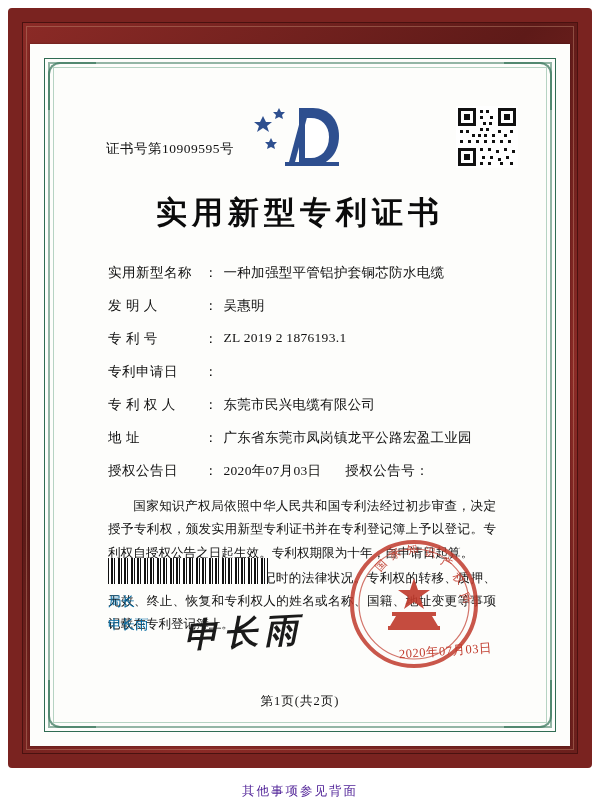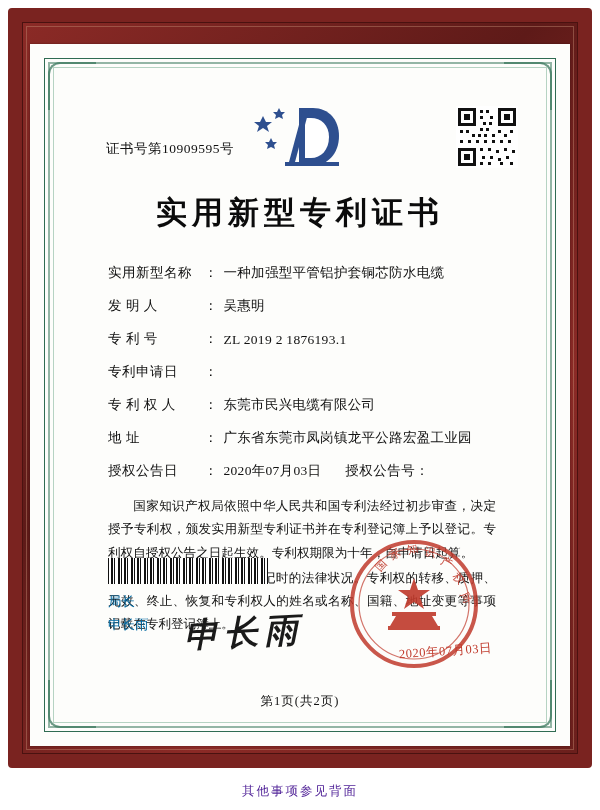--- a/index.html
+++ b/index.html
@@ -143,21 +143,21 @@
     font-family: "Liberation Serif", serif;
   }
 
   
   .fields {
     margin-top: 30px;
     padding: 0 38px 0 44px;
   }
   .field-row {
     display: flex;
-    align-items: flex-end;
+    align-items: flex-start;
     margin-bottom: 15px;
     font-size: 13.5px;
     color: #111;
   }
   .field-label {
     flex: 0 0 auto;
     min-width: 96px;
     letter-spacing: 0.5px;
     white-space: nowrap;
   }

